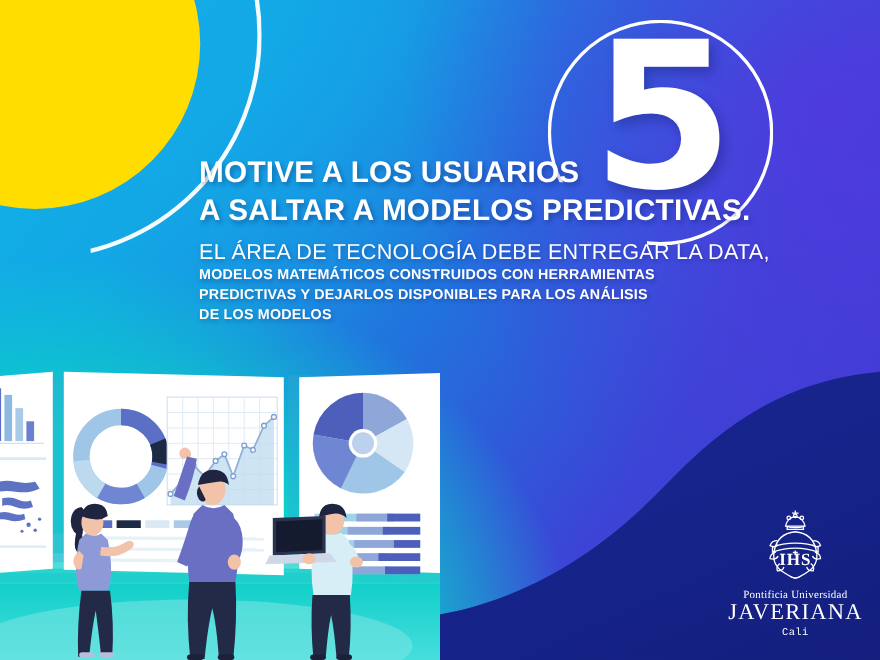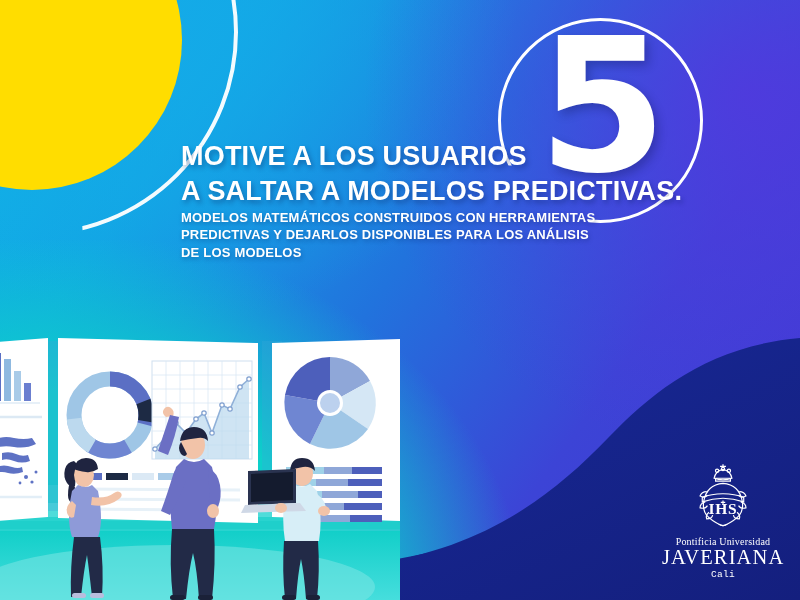--- a/index.html
+++ b/index.html
@@ -97,20 +97,21 @@
   <div class="white-arc"></div>
 
   <div class="five-wrap">
     <div class="five-ring"></div>
     <div class="five-num">5</div>
   </div>
 
   <div class="copy">
     <div class="headline">MOTIVE A LOS USUARIOS</div>
     <div class="headline">A SALTAR A MODELOS PREDICTIVAS.</div>
+    <div class="body-lead">EL ÁREA DE TECNOLOGÍA DEBE ENTREGAR LA DATA,</div>
     <div class="body-rest">MODELOS MATEMÁTICOS CONSTRUIDOS CON HERRAMIENTAS</div>
     <div class="body-rest">PREDICTIVAS Y DEJARLOS DISPONIBLES PARA LOS ANÁLISIS</div>
     <div class="body-rest">DE LOS MODELOS</div>
   </div>
 
   <svg class="navy-wave" viewBox="0 0 620 320" preserveAspectRatio="none">
     <defs>
       <linearGradient id="navyGrad" x1="0" y1="0" x2="1" y2="1">
         <stop offset="0%" stop-color="#182a9a"></stop>
         <stop offset="100%" stop-color="#141f7e"></stop>

